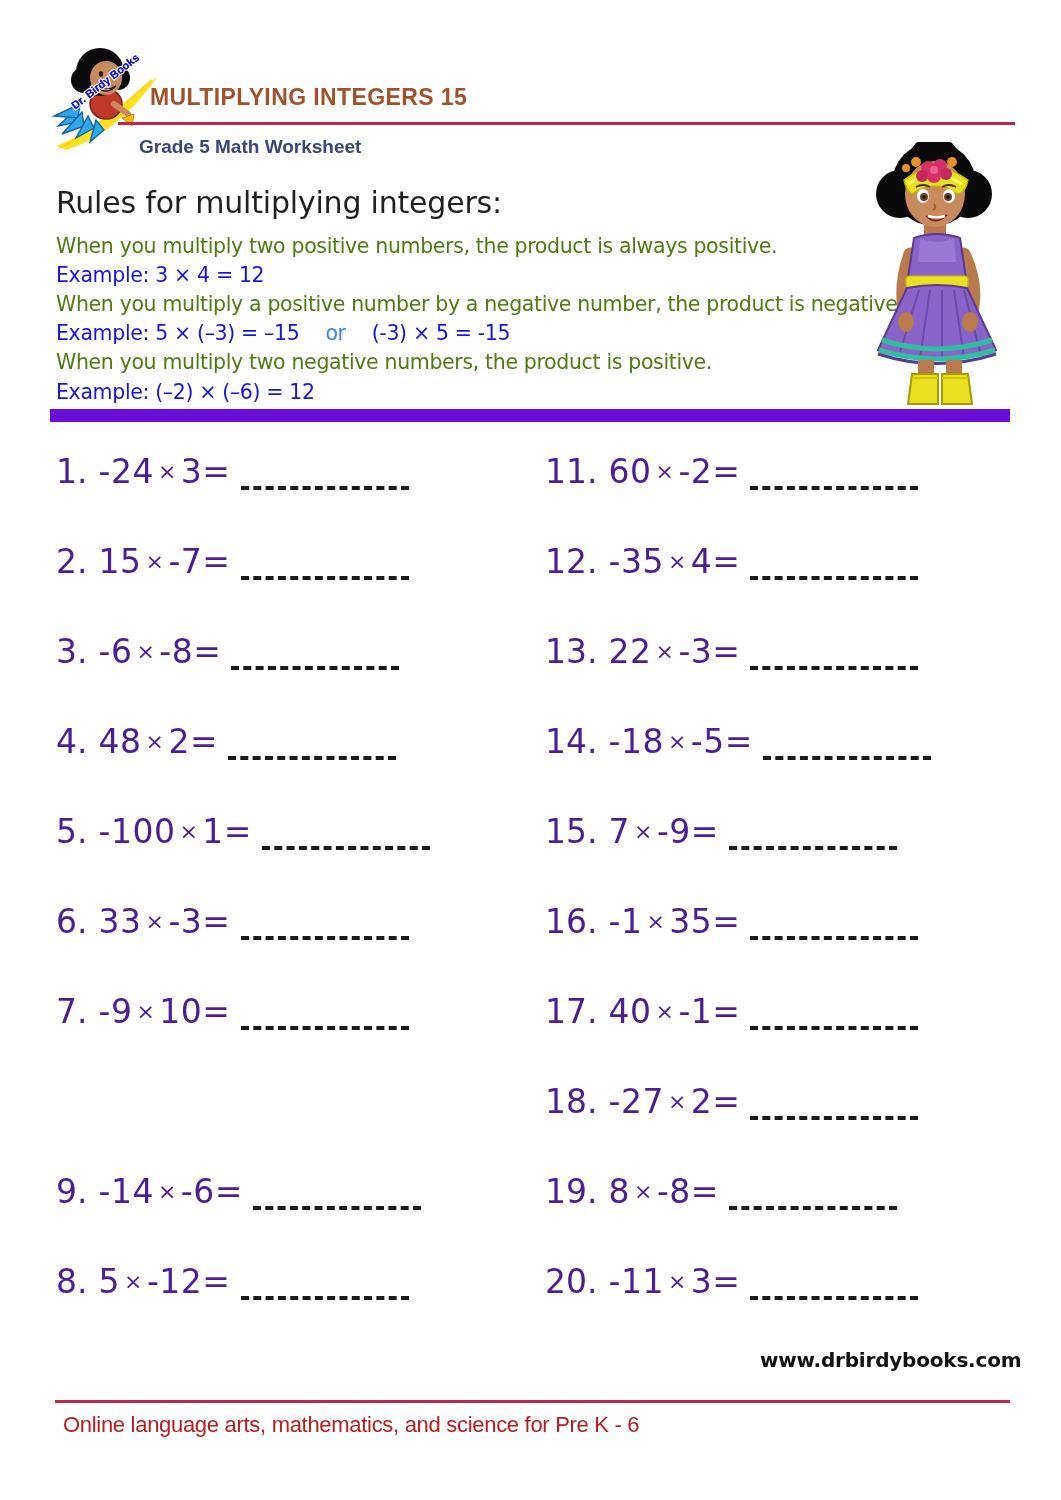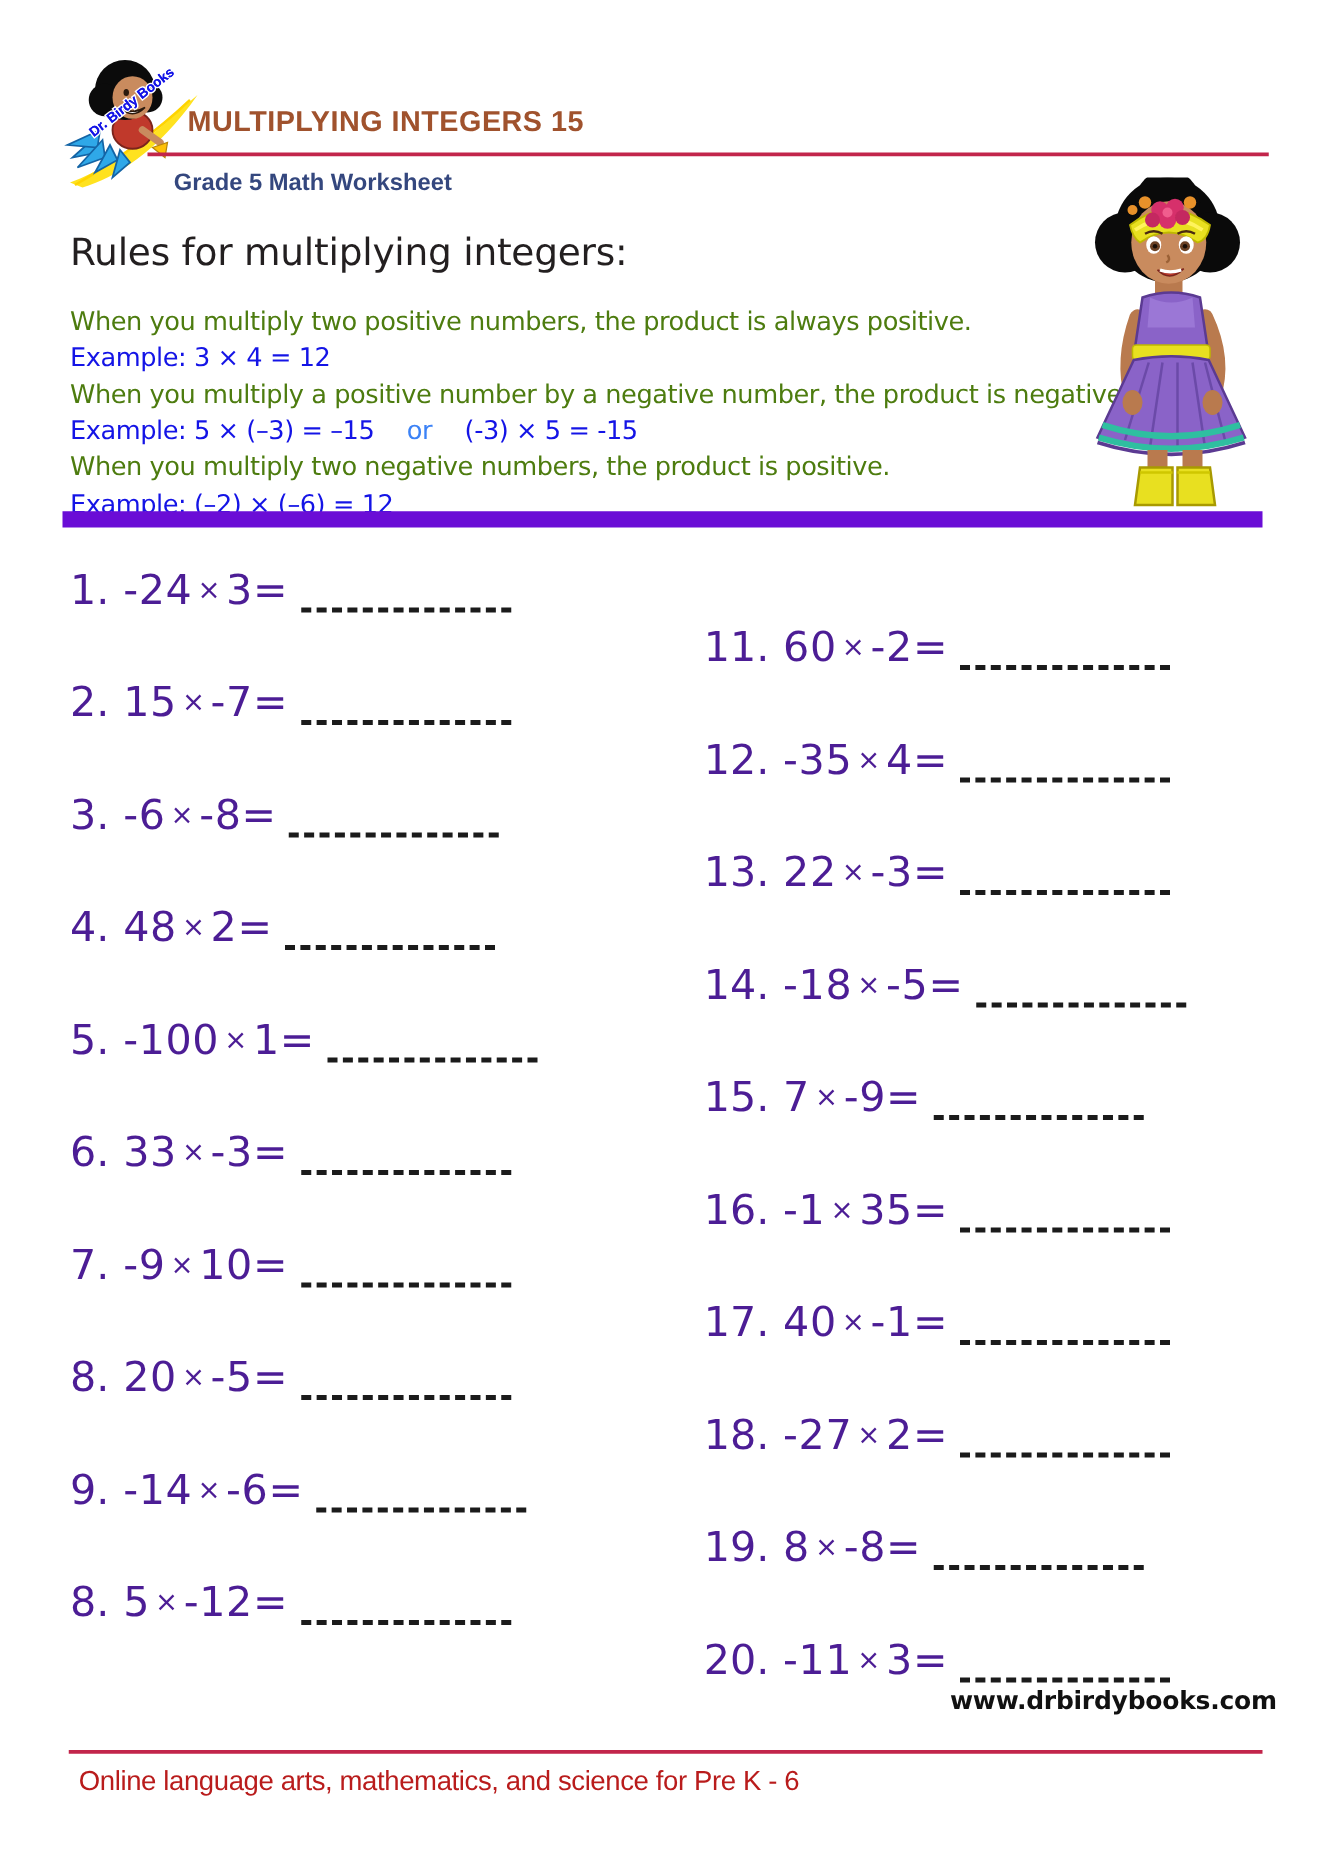--- a/index.html
+++ b/index.html
@@ -71,21 +71,21 @@
     left: 56px;
     top: 188px;
     width: 860px;
   }
   .rulesHeading {
     font-family: "DejaVu Sans", sans-serif;
     font-size: 30px;
     color: #231f20;
     letter-spacing: -0.2px;
     line-height: 1.0;
-    margin-bottom: 25px;
+    margin-bottom: 14px;
   }
   .ruleLine {
     font-family: "DejaVu Sans", sans-serif;
     font-size: 20.5px;
     color: #4d7c0f;
     line-height: 1.42;
     white-space: nowrap;
     letter-spacing: -0.35px;
   }
   .exLine {
@@ -135,21 +135,21 @@
   .prob {
     position: absolute;
     top: 0;
     font-family: "DejaVu Sans", sans-serif;
     font-size: 33px;
     color: #4c1d95;
     white-space: nowrap;
     letter-spacing: 0.5px;
   }
   .prob.left  { left: 56px; }
-  .prob.right { left: 563px; margin-top: 46px; }
+  .prob.right { left: 545px; }
   .prob .num   { letter-spacing: 0px; }
   .prob .expr  { letter-spacing: 0.5px; }
   .prob .times { font-size: 22px; position: relative; top: -4px; padding: 0 4px; }
   .prob .blank {
     display: inline-block;
     vertical-align: -7px;
     margin-left: 10px;
     width: 168px;
     border-bottom: 4px dashed #1b1b1b;
     height: 1px;
@@ -352,21 +352,20 @@
       <div class="prob left"><span class="num">6.</span> <span class="expr">33</span><span class="times">×</span><span class="expr">-3</span><span>=</span><span class="blank"></span></div>
       <div class="prob right"><span class="num">16.</span> <span class="expr">-1</span><span class="times">×</span><span class="expr">35</span><span>=</span><span class="blank"></span></div>
     </div>
 
     <div class="probRow">
       <div class="prob left"><span class="num">7.</span> <span class="expr">-9</span><span class="times">×</span><span class="expr">10</span><span>=</span><span class="blank"></span></div>
       <div class="prob right"><span class="num">17.</span> <span class="expr">40</span><span class="times">×</span><span class="expr">-1</span><span>=</span><span class="blank"></span></div>
     </div>
 
     <div class="probRow">
-      <div class="prob left"><span class="num">8.</span> <span class="expr">20</span><span class="times">×</span><span class="expr">-5</span><span>=</span><span class="blank"></span></div>
       <div class="prob right"><span class="num">18.</span> <span class="expr">-27</span><span class="times">×</span><span class="expr">2</span><span>=</span><span class="blank"></span></div>
     </div>
 
     <div class="probRow">
       <div class="prob left"><span class="num">9.</span> <span class="expr">-14</span><span class="times">×</span><span class="expr">-6</span><span>=</span><span class="blank"></span></div>
       <div class="prob right"><span class="num">19.</span> <span class="expr">8</span><span class="times">×</span><span class="expr">-8</span><span>=</span><span class="blank"></span></div>
     </div>
 
     <div class="probRow">
       <div class="prob left"><span class="num">8.</span> <span class="expr">5</span><span class="times">×</span><span class="expr">-12</span><span>=</span><span class="blank"></span></div>

